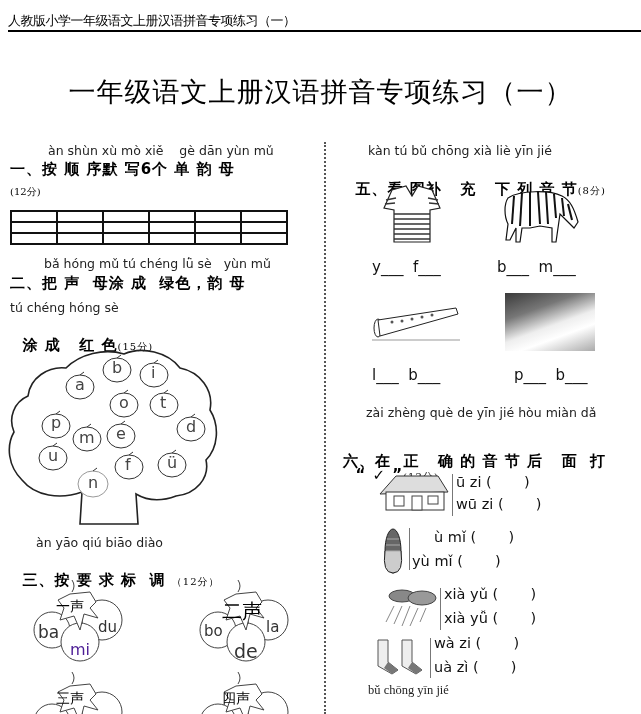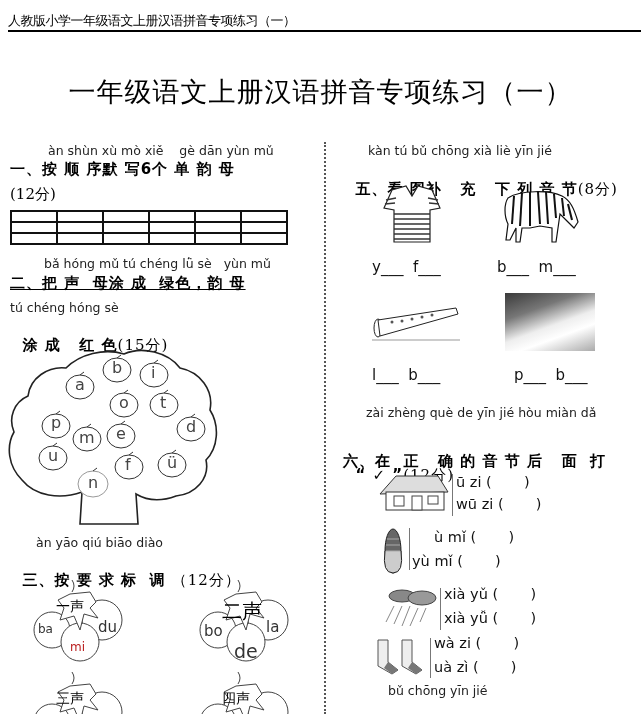--- a/index.html
+++ b/index.html
@@ -4,21 +4,21 @@
 <style>
   html, body { margin:0; padding:0; background:#fff; }
   body { width:641px; height:714px; position:relative; overflow:hidden; font-family:"DejaVu Sans","Liberation Sans",sans-serif; color:#000; }
   .abs { position:absolute; }
   .hdr { left:8px; top:12px; font-size:13px; letter-spacing:-0.5px; white-space:nowrap; }
   .hdr-line { left:8px; top:30px; width:633px; height:0; border-top:2px solid #000; }
   .title { left:0; width:641px; top:74px; text-align:center; font-size:27px; letter-spacing:1px; }
   .divider { left:324px; top:142px; height:572px; width:0; border-left:2px dotted #555; }
   .py { font-family:"DejaVu Sans","Liberation Sans",sans-serif; font-size:12.5px; color:#222; white-space:pre; }
   .q { font-family:"DejaVu Sans","Liberation Sans",sans-serif; font-size:15px; font-weight:bold; white-space:pre; letter-spacing:1px; }
-  .score { font-family:"DejaVu Serif","Liberation Serif",serif; font-size:15px; font-weight:normal; }
+  .score { font-family:"DejaVu Serif","Liberation Serif",serif; font-size:10px; font-weight:normal; }
   .grid { left:10px; top:210px; border-collapse:collapse; }
   .grid td { border:2px solid #111; width:44px; height:9px; padding:0; }
   .fill { font-size:15px; color:#111; white-space:pre; }
   .opt { font-size:14.5px; color:#111; white-space:pre; }
   .brace { border-left:1.5px solid #777; }
   svg { position:absolute; overflow:visible; }
 </style>
 </head>
 <body>
 
@@ -55,21 +55,21 @@
         <td></td>
         <td></td>
         <td></td>
         <td></td>
         <td></td>
       </tr>
 </tbody>
   </table>
 
 <div class="abs py" style="left:44px;top:256px;">bǎ hóng mǔ tú chéng lǜ sè   yùn mǔ</div>
-<div class="abs q" style="left:10px;top:274px;text-decoration:underline;">二、把 声  母涂 成  绿色，韵 母</div>
+<div class="abs q" style="left:10px;top:274px;">二、把 声  母涂 成  绿色，韵 母</div>
 <div class="abs py" style="left:10px;top:300px;">tú chéng hóng sè</div>
 <div class="abs q" style="left:10px;top:318px;">
   <span>涂 成   红 色</span><span class="score">(15分)</span>
 </div>
 
 <svg style="left:0;top:340px;" width="220" height="190" viewBox="0 0 220 190">
   <path d="M80,184 L82,152 C60,160 35,156 22,140 C8,126 6,106 14,92 C8,78 14,62 28,56 C30,38 48,26 66,28 C80,14 104,8 124,14 C142,6 168,12 180,28 C200,32 214,50 210,70 C220,86 218,108 206,120 C210,138 196,154 176,156 C160,162 146,160 136,154 L138,184 Z" fill="none" stroke="#222" stroke-width="1.6"></path>
 </svg>
 
 <div>
@@ -173,23 +173,23 @@
 
 <div class="abs" style="left:30px;top:578px;width:100px;height:86px;">
   <svg width="100" height="86" style="left:0;top:0;">
     <path d="M42,2 q4,6 0,12" fill="none" stroke="#444"></path>
     <circle cx="22" cy="52" r="18" fill="none" stroke="#444"></circle>
     <circle cx="72" cy="42" r="20" fill="none" stroke="#444"></circle>
     <circle cx="50" cy="64" r="19" fill="#fff" stroke="#444"></circle>
     <path d="M28,22 L40,16 L60,14 L66,24 L60,30 L68,40 L54,36 L50,52 L44,38 L30,42 L34,30 Z" fill="#fff" stroke="#444"></path>
   </svg>
   <span class="abs" style="left:26px;top:20px;font-size:14px;">一声</span>
-  <span class="abs" style="left:8px;top:44px;font-size:12px;color:#333;">ba</span>
+  <span class="abs" style="left:8px;top:44px;font-size:17px;color:#333;">ba</span>
   <span class="abs" style="left:68px;top:40px;font-size:15px;color:#333;">du</span>
-  <span class="abs" style="left:40px;top:62px;font-size:12px;color:#b91c1c;">mi</span>
+  <span class="abs" style="left:40px;top:62px;font-size:16px;color:#4c1d95;">mi</span>
 </div>
 
 <div class="abs" style="left:196px;top:578px;width:100px;height:86px;">
   <svg width="100" height="86" style="left:0;top:0;">
     <path d="M42,2 q4,6 0,12" fill="none" stroke="#444"></path>
     <circle cx="22" cy="52" r="18" fill="none" stroke="#444"></circle>
     <circle cx="72" cy="42" r="20" fill="none" stroke="#444"></circle>
     <circle cx="50" cy="64" r="19" fill="#fff" stroke="#444"></circle>
     <path d="M28,22 L40,16 L60,14 L66,24 L60,30 L68,40 L54,36 L50,52 L44,38 L30,42 L34,30 Z" fill="#fff" stroke="#444"></path>
   </svg>
@@ -321,16 +321,16 @@
 <svg style="left:374px;top:638px;" width="56" height="36" viewBox="0 0 56 36">
   <path d="M4,2 L14,2 L14,24 L24,32 L18,36 L4,28 Z" fill="#eee" stroke="#555"></path>
   <path d="M28,2 L38,2 L38,24 L48,32 L42,36 L28,28 Z" fill="#eee" stroke="#555"></path>
   <path d="M14,24 L24,32 L18,36 L10,30 Z" fill="#777"></path>
   <path d="M38,24 L48,32 L42,36 L34,30 Z" fill="#777"></path>
 </svg>
 <div class="abs brace" style="left:430px;top:638px;height:40px;"></div>
 <div class="abs opt" style="left:434px;top:635px;">wà zi (       )</div>
 <div class="abs opt" style="left:434px;top:659px;">uà zì (       )</div>
 
-<div class="abs py" style="left:388px;top:683px;">bǔ chōng yīn jié</div>
+<div class="abs py" style="left:368px;top:683px;font-family:Liberation Serif, serif;">bǔ chōng yīn jié</div>
 <div class="abs q" style="left:343px;top:701px;">
   
 </div>
 
 </body></html>

